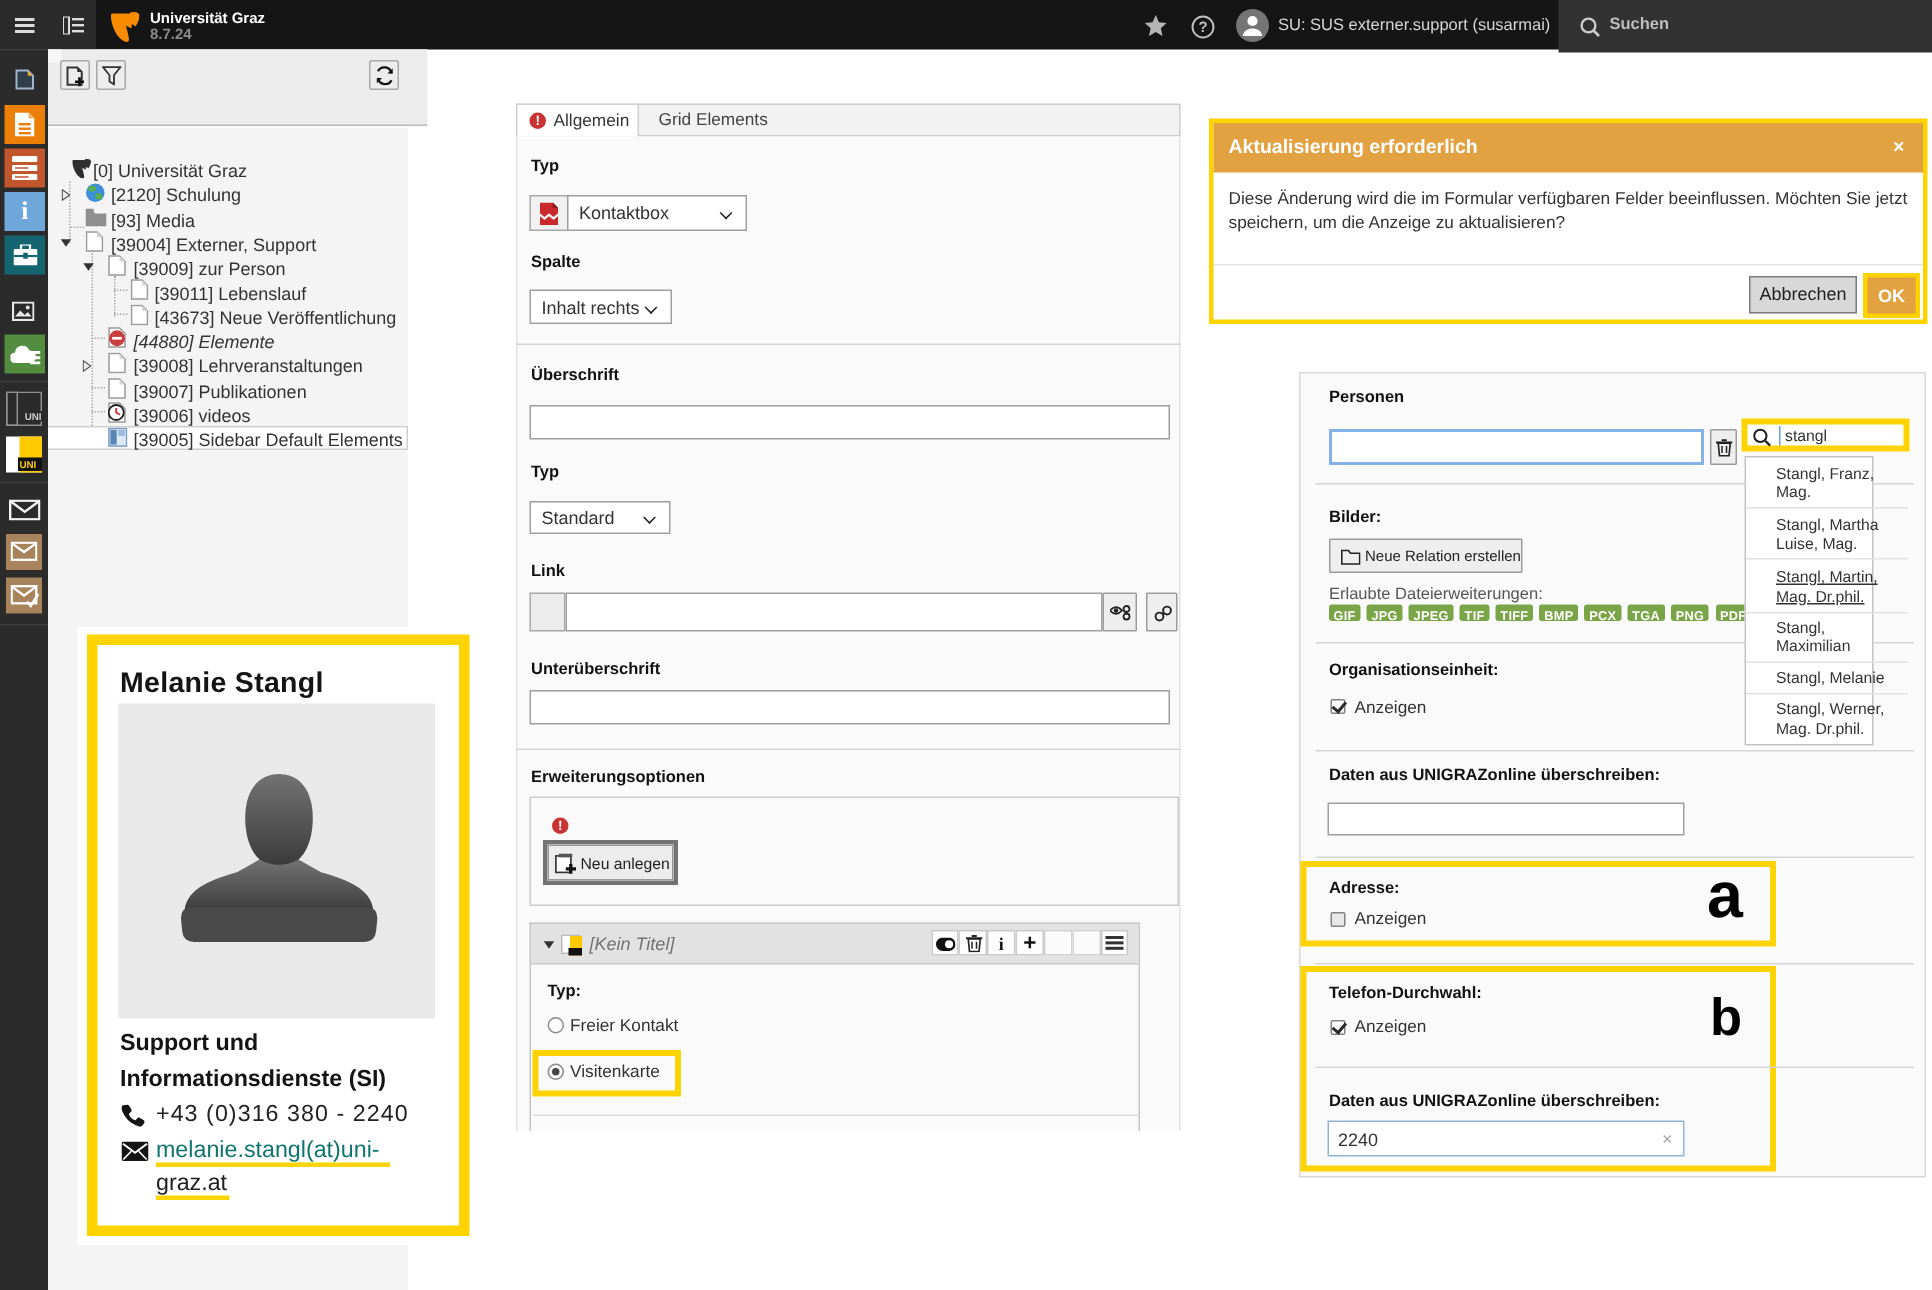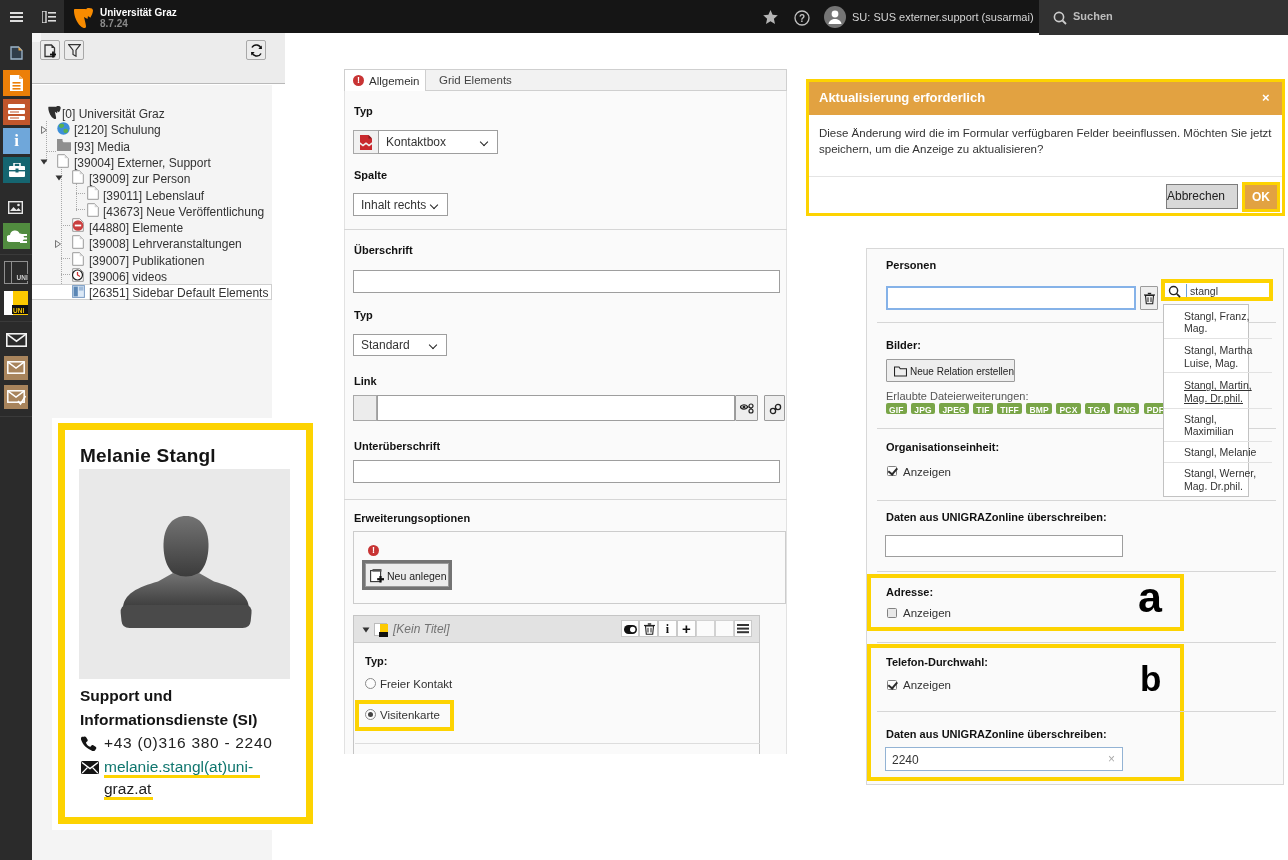--- a/index.html
+++ b/index.html
@@ -254,21 +254,21 @@
           <path d="M0.7 0.7 h7 l3.6 3.6 v9 h-10.6z" fill="#fff" stroke="#9a9a9a" stroke-width="1"></path>
           <path d="M7.7 0.7 l3.6 3.6 h-3.6z" fill="#d5d5d5"></path>
         </svg>
     <div class="abs" style="left:71px;top:119.8px;">[43673] Neue Veröffentlichung</div>
 
     <svg class="abs" style="left:40px;top:133px;" width="13" height="14" viewBox="0 0 13 14">
       <path d="M0.7 0.7 h7 l3.6 3.6 v9 h-10.6z" fill="#fff" stroke="#9a9a9a" stroke-width="1"></path>
       <circle cx="6" cy="7.5" r="5.3" fill="#ca3e3e"></circle>
           <rect x="2.8" y="6.6" width="6.4" height="1.8" fill="#fff"></rect>
     </svg>
-    <div class="abs" style="left:57px;top:136.1px;">[44880] Elemente</div>
+    <div class="abs" style="left:57px;top:136.1px;font-style:italic;">[44880] Elemente</div>
 
     <svg class="abs" style="left:23px;top:154.5px;" width="6" height="8" viewBox="0 0 6 8">
           <path d="M0.5 0.5 L5.5 4 L0.5 7.5 Z" fill="#efefef" stroke="#555" stroke-width="0.8"></path>
         </svg>
     <svg class="abs" style="left:40px;top:150px;" width="12" height="14" viewBox="0 0 12 14">
           <path d="M0.7 0.7 h7 l3.6 3.6 v9 h-10.6z" fill="#fff" stroke="#9a9a9a" stroke-width="1"></path>
           <path d="M7.7 0.7 l3.6 3.6 h-3.6z" fill="#d5d5d5"></path>
         </svg>
     <div class="abs" style="left:57px;top:152.4px;">[39008] Lehrveranstaltungen</div>
 
@@ -284,21 +284,21 @@
       <path d="M5.5 4 v3 l2.5 1.5" fill="none" stroke="#c33" stroke-width="1.3"></path>
     </svg>
     <div class="abs" style="left:57px;top:185px;">[39006] videos</div>
 
     <div class="abs" style="left:0;top:198.5px;width:240px;height:16px;background:#fff;border:1px solid #cfcfcf;border-left:none;"></div>
     <svg class="abs" style="left:40px;top:200px;" width="13" height="13" viewBox="0 0 13 13">
       <rect x="0.6" y="0.6" width="11.8" height="11.8" fill="#dce9f7" stroke="#7a9cc4" stroke-width="1"></rect>
       <rect x="1.6" y="1.6" width="4.2" height="9.8" fill="#5a86b5"></rect>
           <rect x="6.8" y="1.6" width="4.6" height="4" fill="#9db9d9"></rect>
     </svg>
-    <div class="abs" style="left:57px;top:201.3px;">[26351] Sidebar Default Elements</div>
+    <div class="abs" style="left:57px;top:201.3px;">[39005] Sidebar Default Elements</div>
   </div>
 </div>
 
 <div class="abs" id="form" style="left:344px;top:69px;width:443px;height:685px;">
 
   <div class="abs" style="left:0;top:0;width:443px;height:22px;background:#f2f2f2;border:1px solid #cfcfcf;"></div>
   <div class="abs" style="left:0;top:0;width:82px;height:22px;background:#fff;border:1px solid #cfcfcf;border-bottom:none;">
     <div class="abs" style="left:8px;top:5px;width:11px;height:11px;border-radius:50%;background:#c83434;color:#fff;font:bold 9px 'Liberation Sans',sans-serif;text-align:center;line-height:11px;">!</div>
     <div class="abs" style="left:24px;top:5px;font:11.5px 'Liberation Sans',sans-serif;color:#333;">Allgemein</div>
   </div>
@@ -413,21 +413,21 @@
   </div>
 </div>
 
 <div class="abs" id="dialog" style="left:806px;top:79px;width:479px;height:137px;border:3px solid #fdd301;background:#fff;">
   <div class="abs" style="left:0;top:0;width:473px;height:33px;background:#e2a241;">
     <div class="abs" style="left:10px;top:8px;font:bold 13px 'Liberation Sans',sans-serif;color:#fff;">Aktualisierung erforderlich</div>
     <div class="abs" style="left:453px;top:8px;font:bold 13px 'Liberation Sans',sans-serif;color:#fff;">×</div>
   </div>
   <div class="abs" style="left:10px;top:44px;width:455px;font:11.5px 'Liberation Sans',sans-serif;color:#333;line-height:15.5px;white-space:nowrap;">Diese Änderung wird die im Formular verfügbaren Felder beeinflussen. Möchten Sie jetzt<br>speichern, um die Anzeige zu aktualisieren?</div>
   <div class="divl" style="left:0;top:94px;width:473px;background:#e4e4e4;"></div>
-  <div class="abs" style="left:357px;top:102px;width:72px;height:25px;background:#d8d8d8;border:1px solid #7c7c7c;text-align:left;font:12px 'Liberation Sans',sans-serif;color:#222;line-height:23px;">Abbrechen</div>
+  <div class="abs" style="left:357px;top:102px;width:72px;height:25px;background:#d8d8d8;border:1px solid #7c7c7c;text-align:center;font:12px 'Liberation Sans',sans-serif;color:#222;line-height:23px;">Abbrechen</div>
   <div class="abs" style="left:433px;top:100px;width:38px;height:30px;border:3px solid #fdd301;background:#e2a241;text-align:center;font:bold 12px 'Liberation Sans',sans-serif;color:#fff;line-height:24px;">OK</div>
 </div>
 
 <div class="abs" id="rpanel" style="left:866px;top:248px;width:418px;height:537px;background:#fafafa;border:1px solid #d8d8d8;">
   <div class="lbl" style="left:19px;top:10px;">Personen</div>
   <div class="abs" style="left:19px;top:37px;width:250px;height:24px;background:#fff;border:2px solid #85b2e8;"></div>
   <div class="btn" style="left:273px;top:37px;width:18px;height:24px;">
     <svg class="abs" style="left:3px;top:5px;" width="11" height="13" viewBox="0 0 11 12">
           <path d="M1.5 3 h8 l-0.8 8.3 h-6.4z" fill="none" stroke="#222" stroke-width="1.1"></path>
           <line x1="0" y1="2.5" x2="11" y2="2.5" stroke="#222" stroke-width="1.2"></line>

